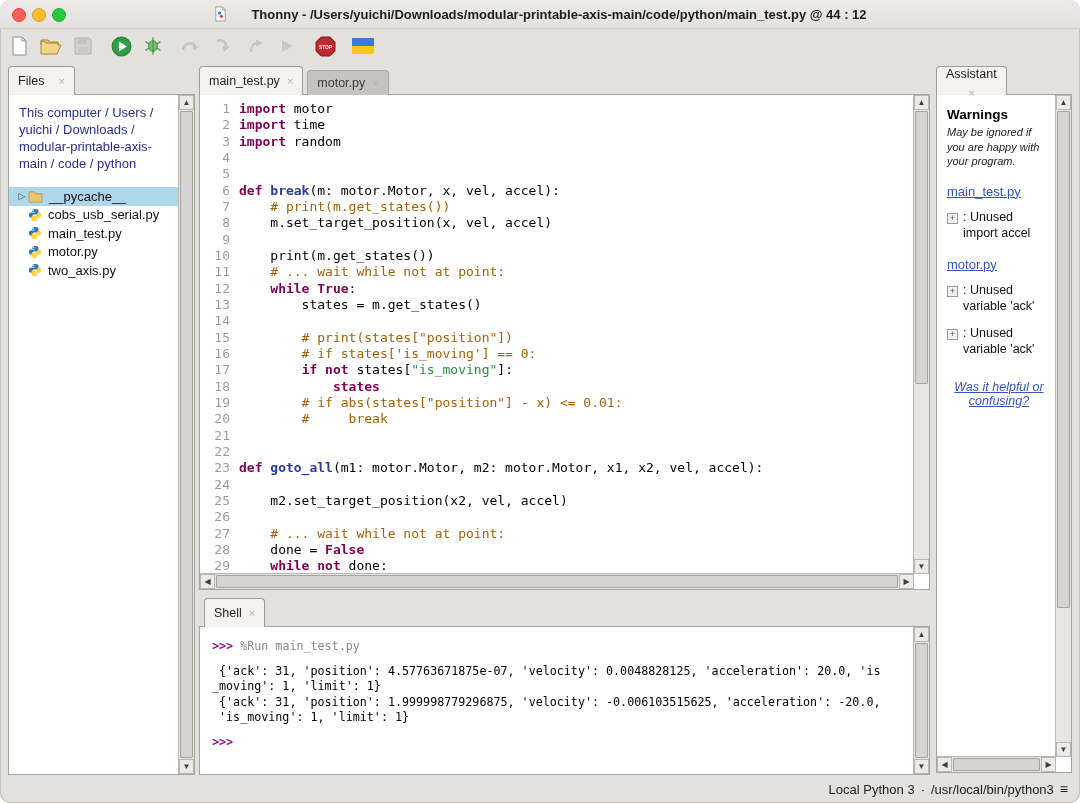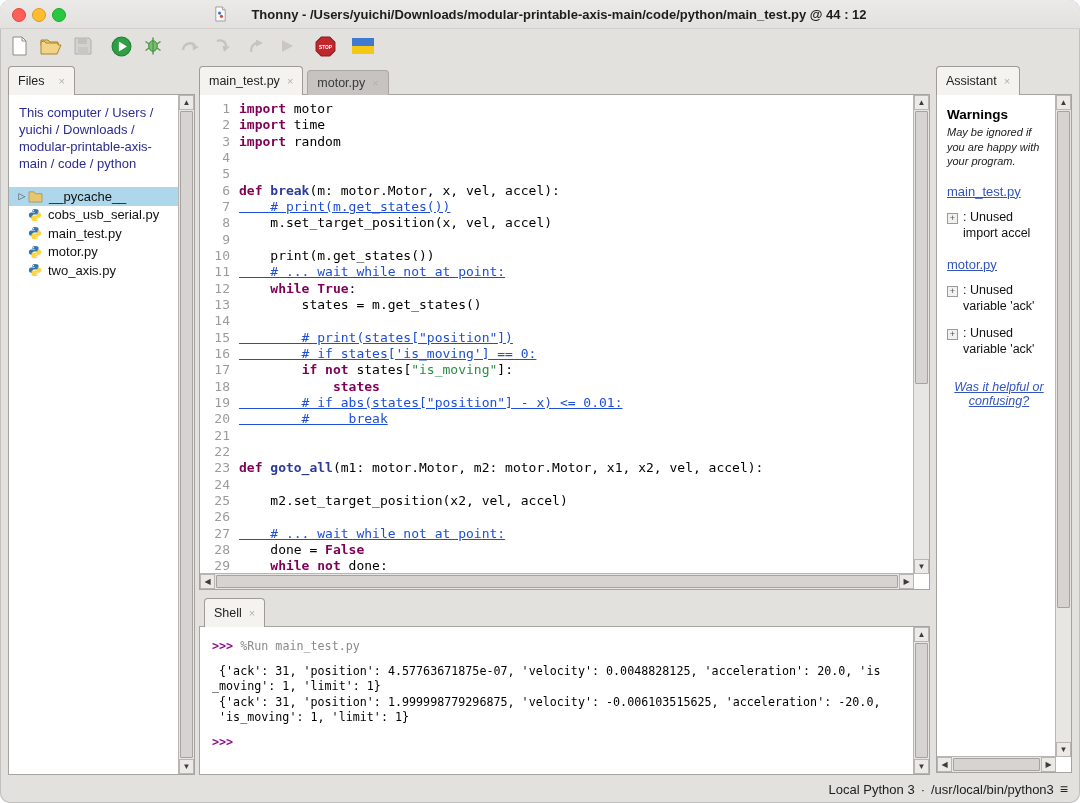--- a/index.html
+++ b/index.html
@@ -28,21 +28,21 @@
   .tab.inactive{background:#c6c3c0;height:24px;border-color:#a9a6a3;color:#3a3a3a;align-self:flex-end;}
 
   
   .panel{position:absolute;background:#ffffff;border:1px solid #a6a4a1;box-sizing:border-box;}
   #files-panel{left:8px;top:94px;width:187px;height:681px;}
   #editor-panel{left:199px;top:94px;width:731px;height:496px;}
   #shell-panel{left:199px;top:626px;width:731px;height:149px;}
   #assistant-panel{left:936px;top:94px;width:136px;height:679px;}
 
   #files-tab{position:absolute;left:8px;top:66px;gap:14px;}
-  #assistant-tab{position:absolute;left:936px;top:66px;}
+  #assistant-tab{position:absolute;left:936px;top:66px;flex-direction:column;}
   #shell-tab{position:absolute;left:204px;top:598px;}
   #editor-tabs{position:absolute;left:199px;top:66px;height:29px;display:flex;align-items:flex-end;gap:4px;z-index:2;}
 
   
   .sb-v{position:absolute;width:15px;background:#e8e6e3;border-left:1px solid #b8b5b2;}
   .sb-h{position:absolute;height:15px;background:#e8e6e3;border-top:1px solid #b8b5b2;}
   .sb-arrow{position:absolute;width:15px;height:15px;display:flex;align-items:center;justify-content:center;font-size:8px;color:#3c3c3c;background:#eceae7;border:1px solid #b8b5b2;box-sizing:border-box;}
   .sb-thumb{position:absolute;background:#d6d3d0;border:1px solid #a5a29f;border-radius:1px;box-sizing:border-box;}
 
   
@@ -58,21 +58,21 @@
   .tree-ico{margin-right:6px;flex:0 0 auto;display:flex;}
 
   
   .code-area{position:absolute;left:0;top:0;right:16px;bottom:16px;overflow:hidden;padding-top:6px;font-family:"DejaVu Sans Mono",monospace;font-size:13px;line-height:16.33px;}
   .code-line{display:flex;white-space:pre;}
   .ln{width:30px;text-align:right;color:#9b9b9b;flex:0 0 auto;padding-right:9px;}
   .lt{color:#000;}
   .tk-kw{color:#7f0055;font-weight:bold;}
   .tk-dn{color:#2b3a9b;font-weight:bold;}
   .tk-st{color:#2b8c44;}
-  .tk-co{color:#1d4ed8;text-decoration:underline;}
+  .tk-co{color:#a16207;}
 
   
   .shell-area{position:absolute;left:0;top:0;right:16px;bottom:0;overflow:hidden;padding:12px 0 0 12px;font-family:"DejaVu Sans Mono",monospace;font-size:11.7px;line-height:15.6px;white-space:pre;}
   .sh-prompt{color:#8f0d8f;font-weight:bold;}
   .sh-magic{color:#8a8a8a;}
   .sh-out{color:#000;}
   .sh-blank{height:9px;}
 
   
   .assist-content{position:absolute;left:0;top:0;right:16px;bottom:16px;overflow:hidden;padding:12px 4px 6px 10px;}

